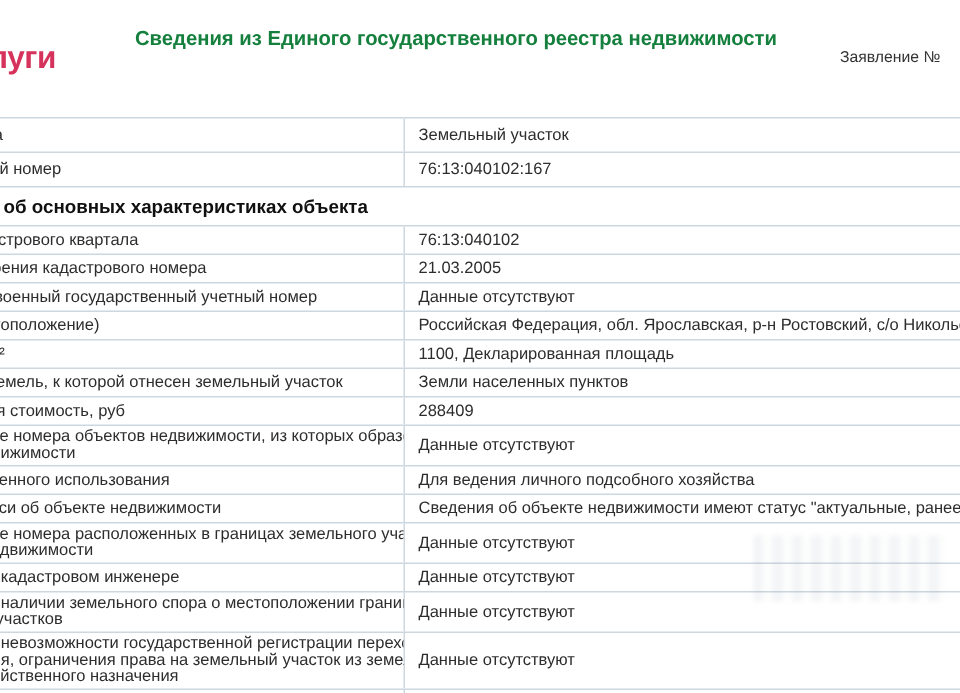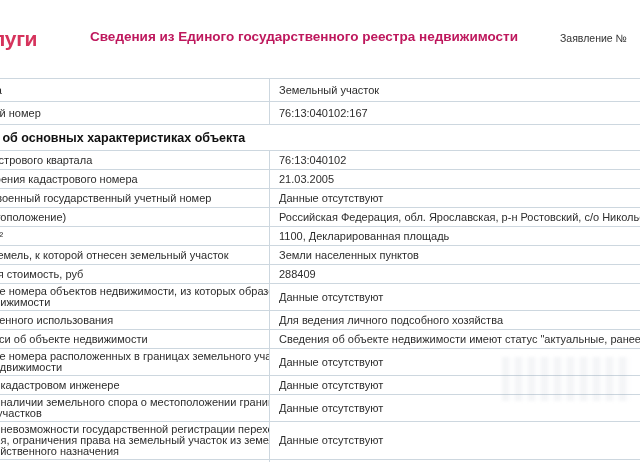--- a/index.html
+++ b/index.html
@@ -31,24 +31,24 @@
     left: 10px;
     top: 27px;
     font-size: 21px;
     font-weight: bold;
     letter-spacing: -0.3px;
     color: #d6335c;
   }
   .doc-title {
     position: absolute;
     left: 162px;
-    top: 29px;
+    top: 18px;
     font-size: 13.5px;
     font-weight: bold;
-    color: #be185d;
+    color: #15803d;
     white-space: pre;
   }
   .doc-subtitle {
     position: absolute;
     left: 162px;
     top: 51px;
     font-size: 10.5px;
     color: #333333;
     white-space: pre;
   }

